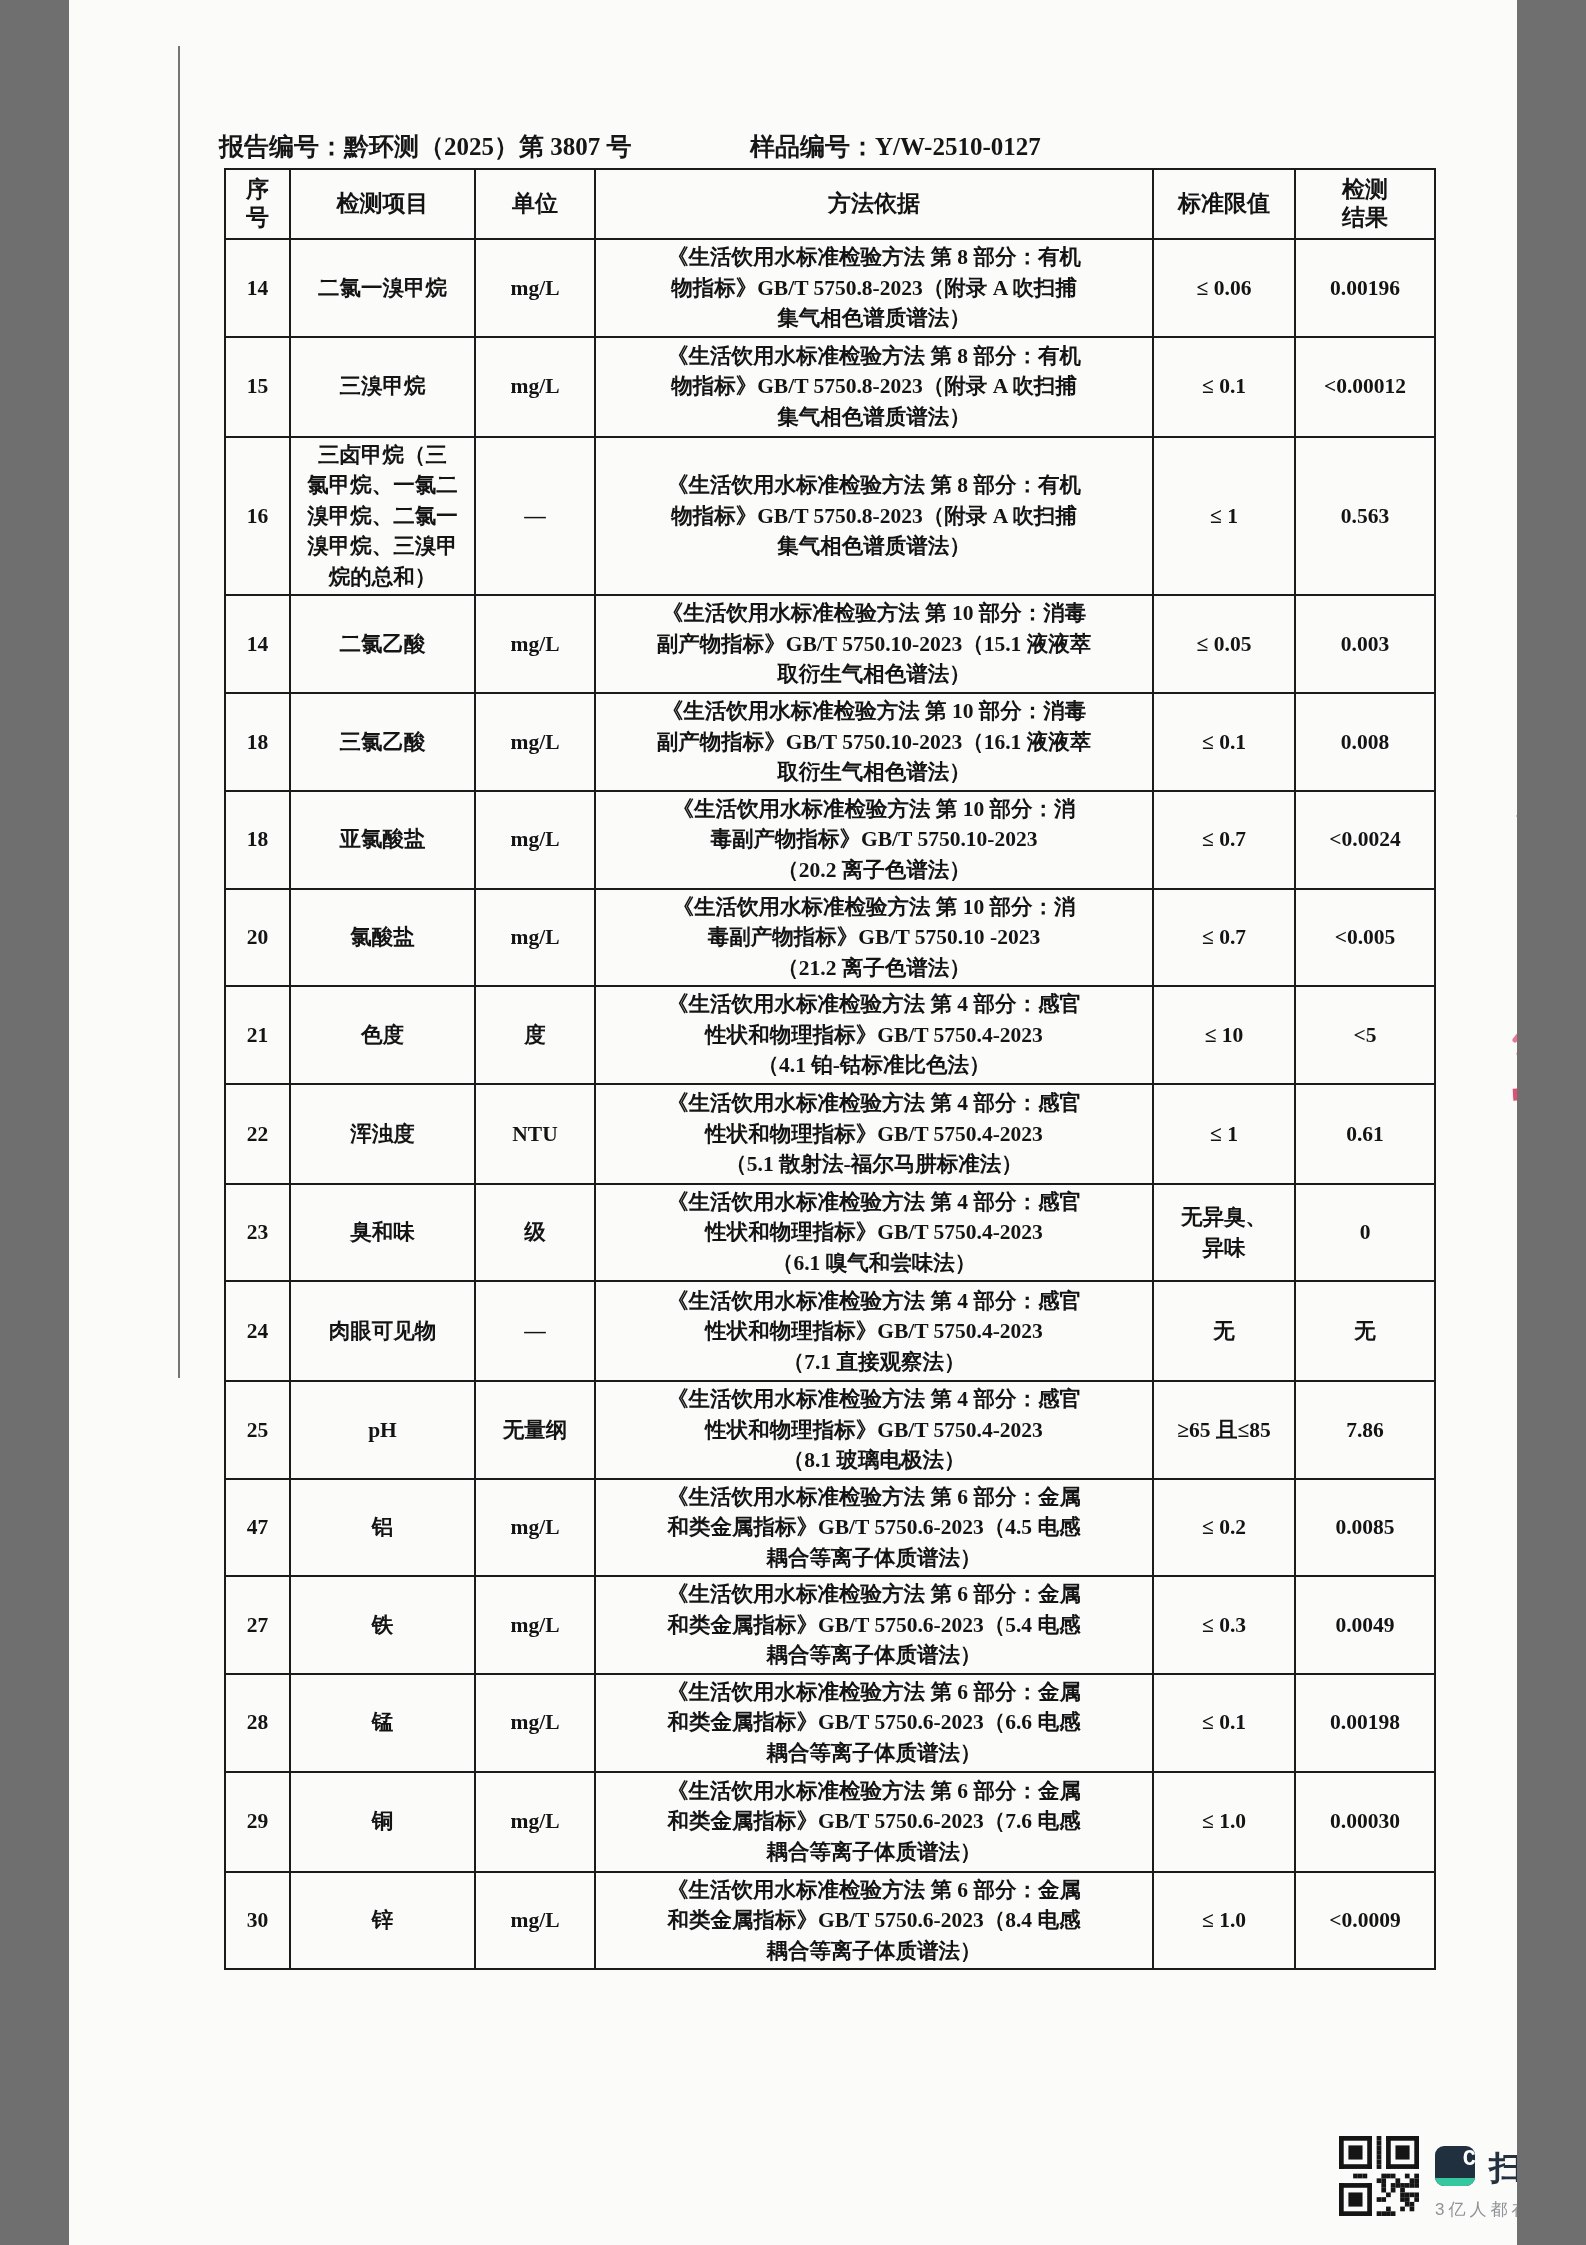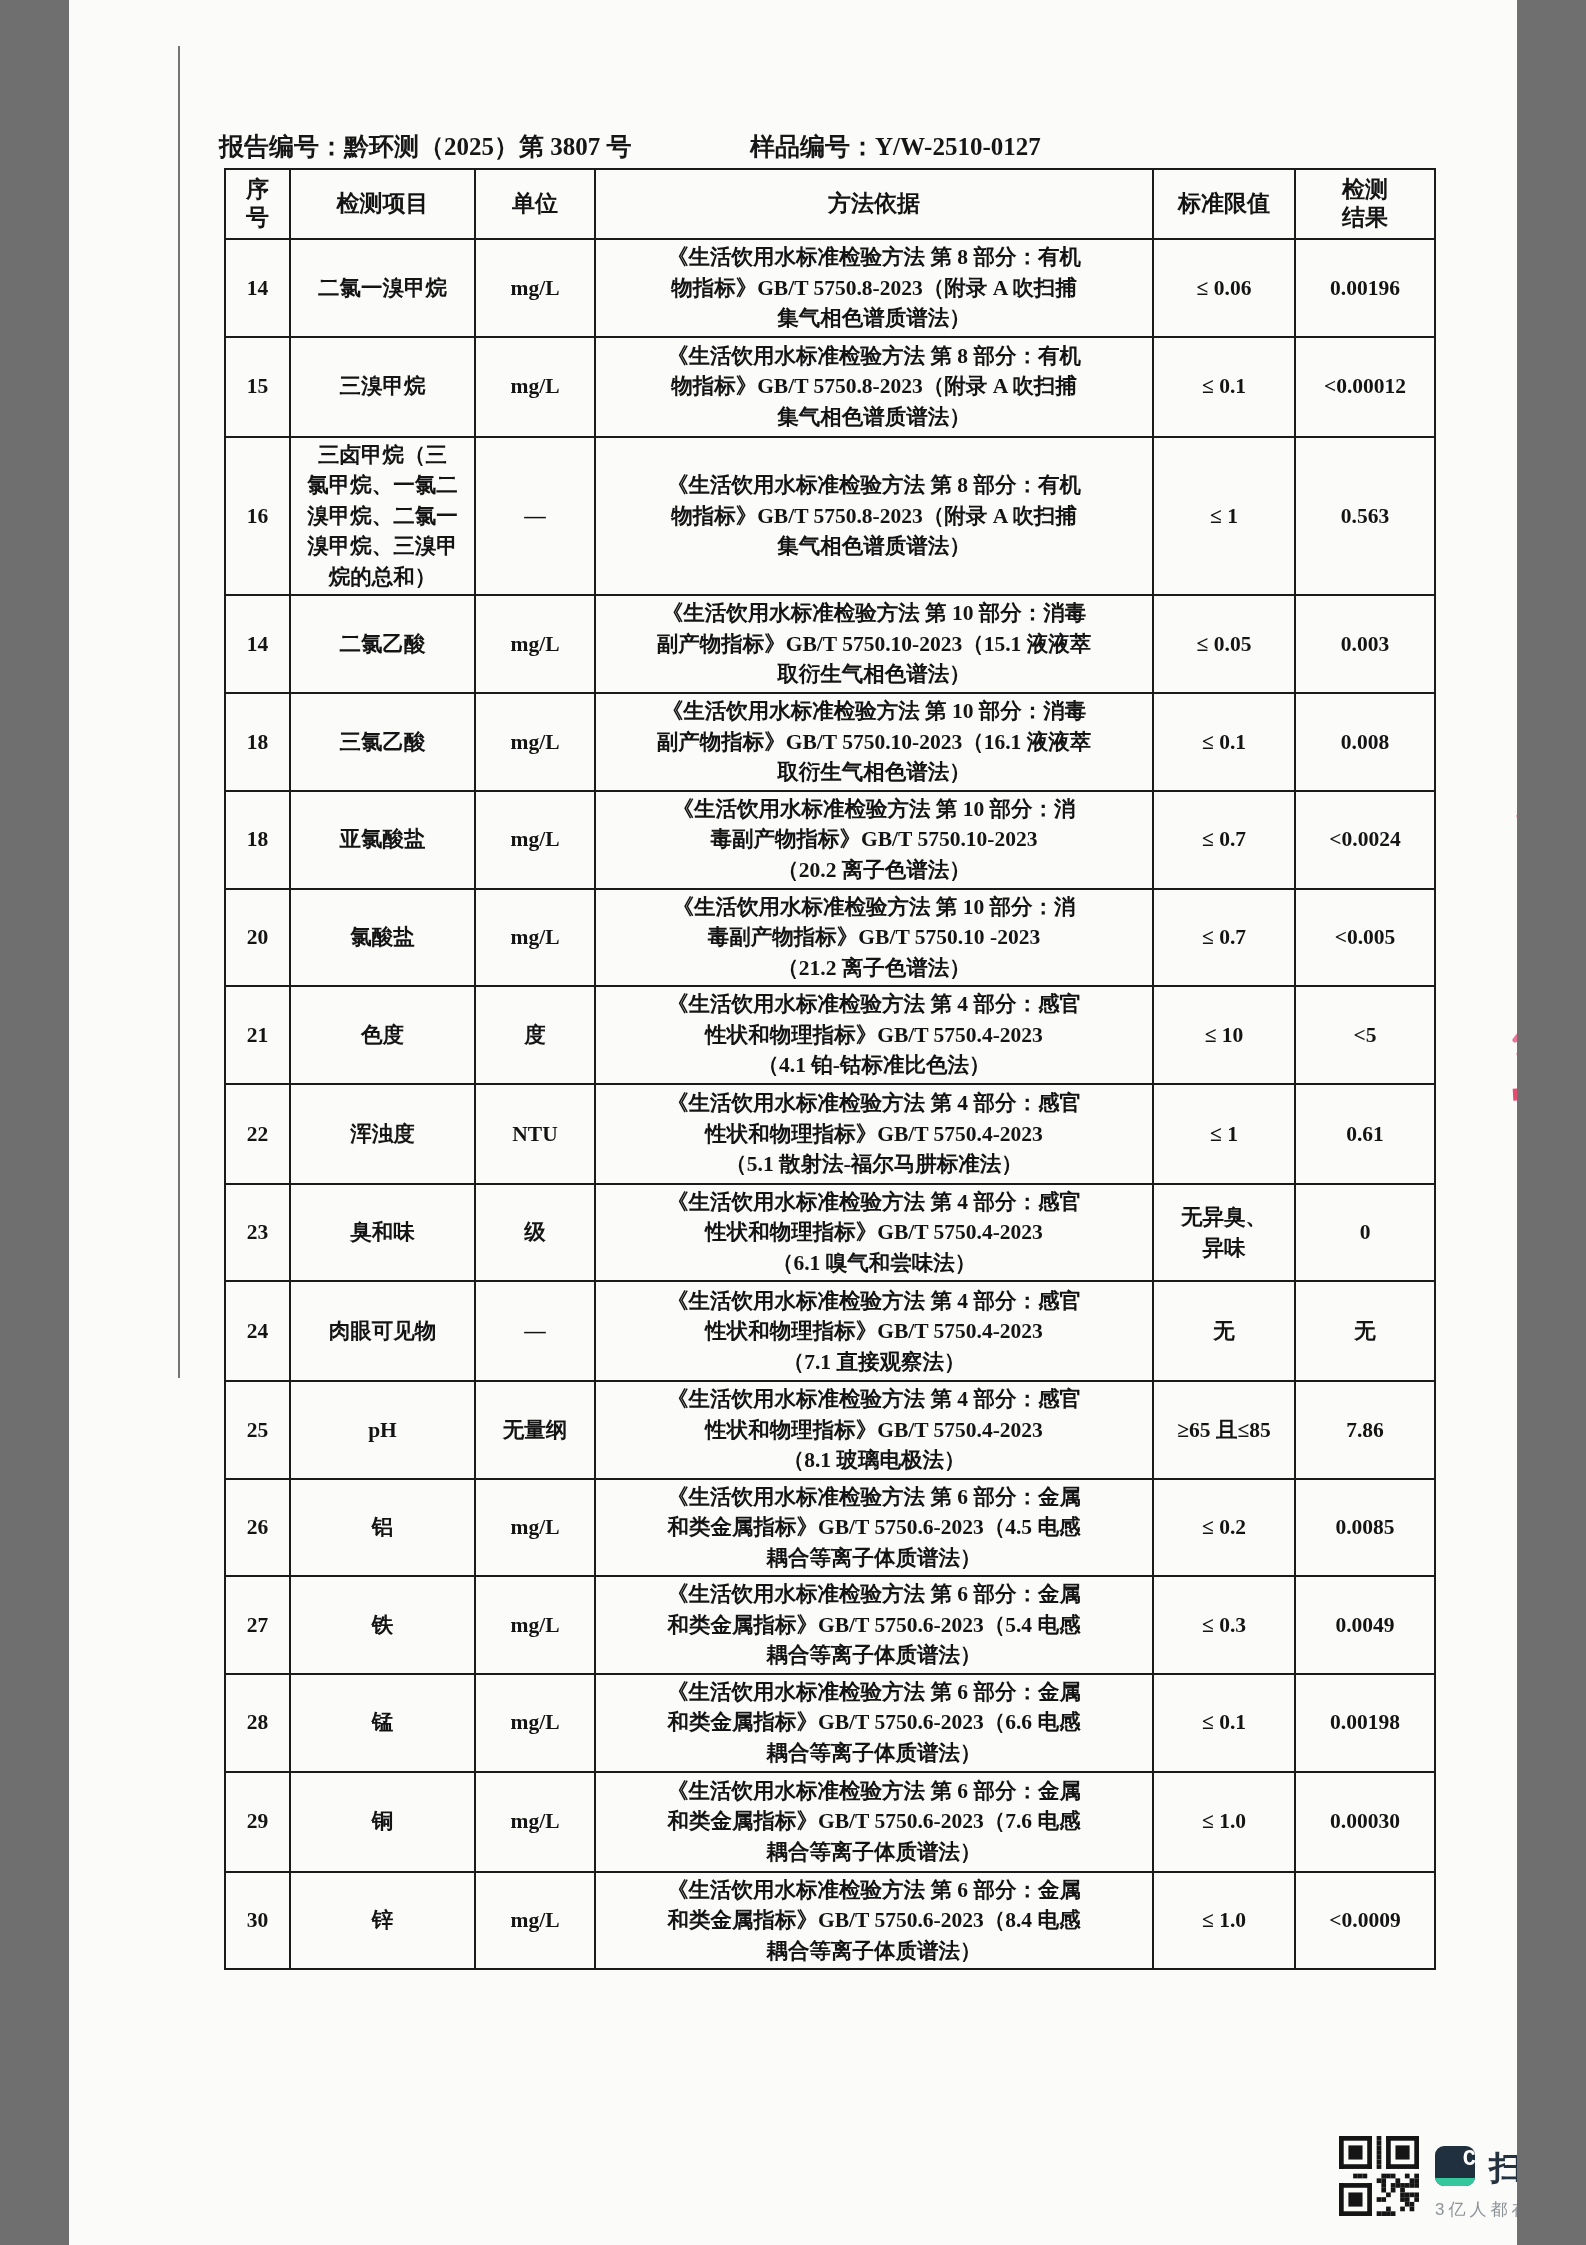--- a/index.html
+++ b/index.html
@@ -205,21 +205,21 @@
           <td class="c-no">25</td>
           <td class="c-item">pH</td>
           <td class="c-unit">无量纲</td>
           <td class="c-method">《生活饮用水标准检验方法 第 4 部分：感官
 性状和物理指标》GB/T 5750.4-2023
 （8.1 玻璃电极法）</td>
           <td class="c-limit">≥65 且≤85</td>
           <td class="c-result">7.86</td>
         </tr>
         <tr style="height: 95px;">
-          <td class="c-no">26</td>
+          <td class="c-no">47</td>
           <td class="c-item">铝</td>
           <td class="c-unit">mg/L</td>
           <td class="c-method">《生活饮用水标准检验方法 第 6 部分：金属
 和类金属指标》GB/T 5750.6-2023（4.5 电感
 耦合等离子体质谱法）</td>
           <td class="c-limit">≤ 0.2</td>
           <td class="c-result">0.0085</td>
         </tr>
         <tr style="height: 97px;">
           <td class="c-no">27</td>

